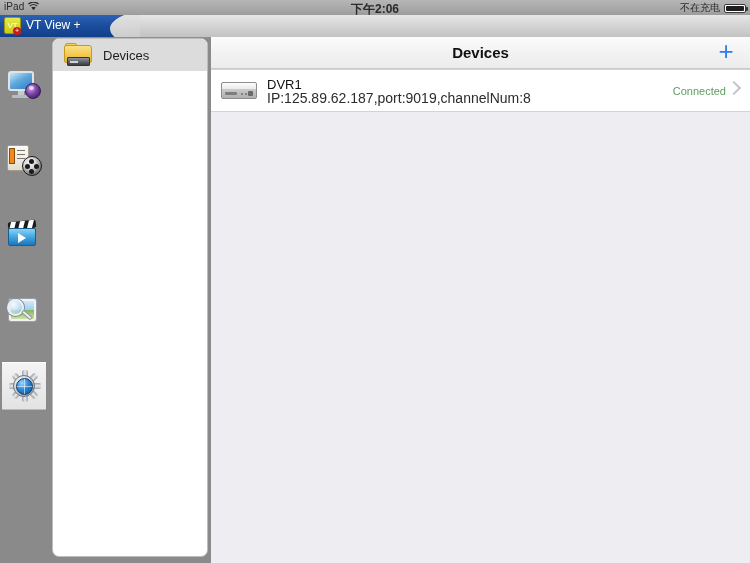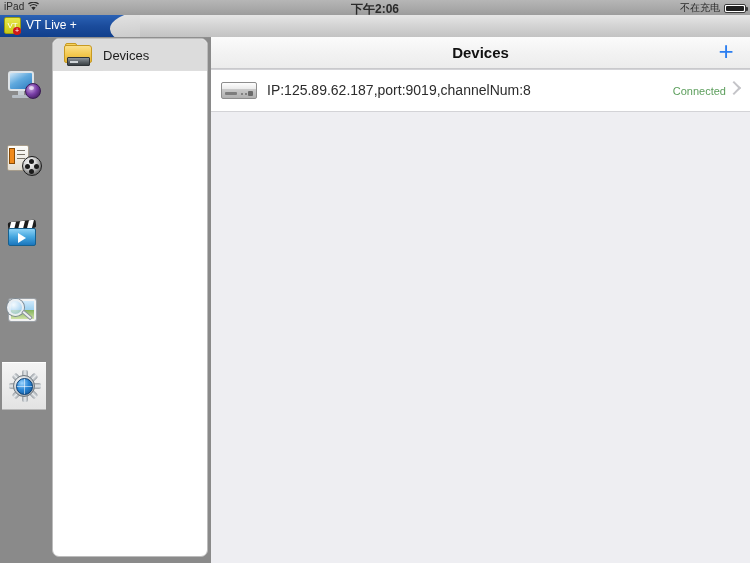--- a/index.html
+++ b/index.html
@@ -315,21 +315,21 @@
     </div>
   </div>
 
   <div class="navbar">
     <div class="app-tab">
       <div class="tab-curve"></div>
       <div class="app-tab-logo">
         <span>VT</span>
         <span class="plus-badge">+</span>
       </div>
-      <div class="app-tab-label">VT Live +</div>
+      <div class="app-tab-label">VT View +</div>
     </div>
   </div>
 
   <div class="dock">
 
     <div class="dock-item" style="top:25px;">
       <div class="dock-ico">
         <div class="ic-monitor"></div>
         <div class="ic-monitor-stand"></div>
         <div class="ic-monitor-base"></div>
@@ -418,20 +418,21 @@
         <div class="device-thumb">
           <div class="dvr-box">
             <div class="dvr-slot"></div>
             <div class="dvr-led" style="left:19px;"></div>
             <div class="dvr-led" style="left:23px;"></div>
             <div class="dvr-led" style="left:27px;"></div>
             <div class="dvr-port"></div>
           </div>
         </div>
         <div class="device-text">
+          <div class="device-name">DVR1</div>
           <div class="device-meta">IP:125.89.62.187,port:9019,channelNum:8</div>
         </div>
         <div class="device-status" style="color: rgb(91, 158, 91);">Connected</div>
         <div class="chev"></div>
       </div>
     </div>
 
   </div>
 
 </div>

